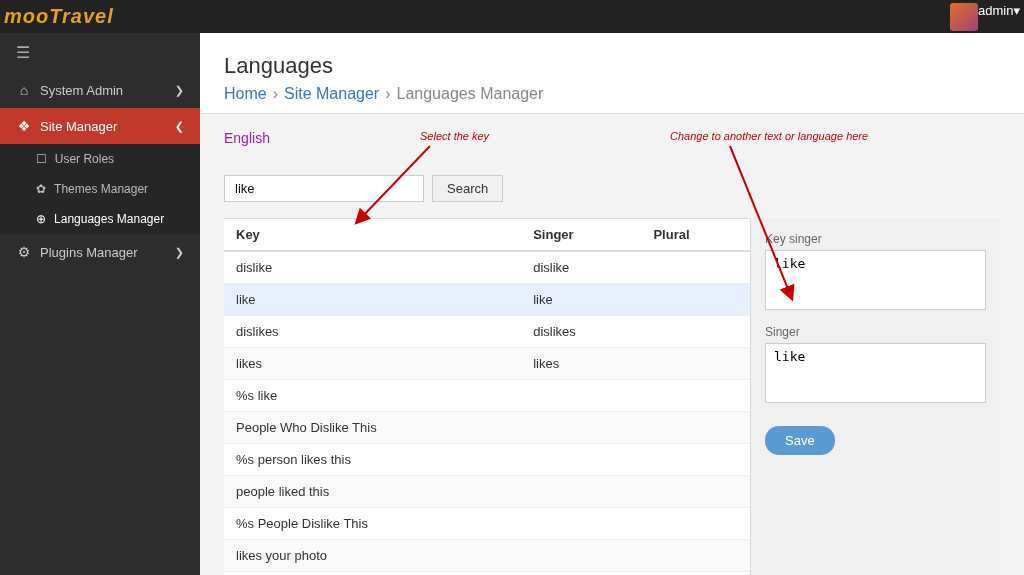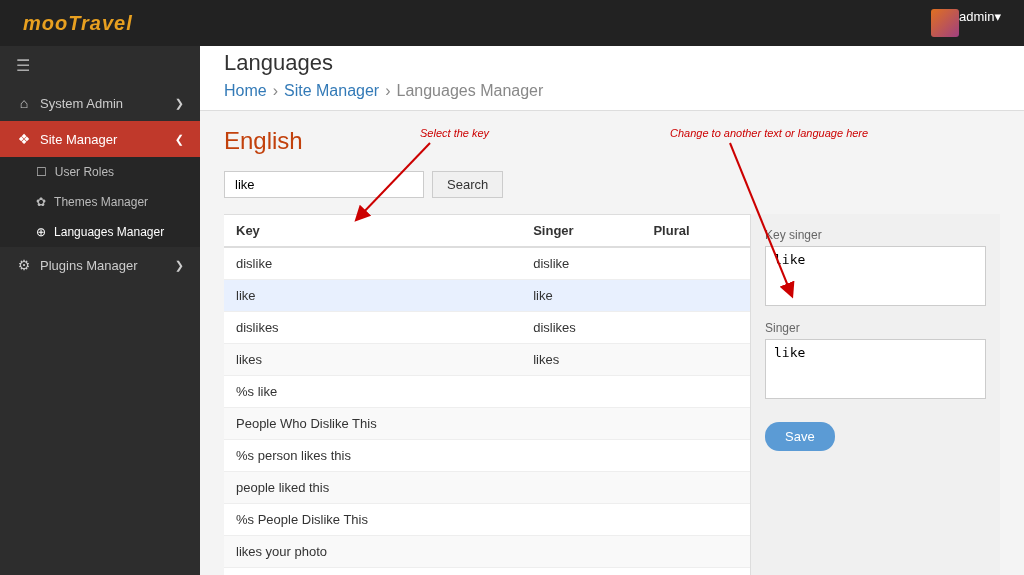--- a/index.html
+++ b/index.html
@@ -1,25 +1,25 @@
 <!DOCTYPE html>
 <html><head>
   <meta charset="utf-8">
   <style>
     * { box-sizing: border-box; margin: 0; padding: 0; }
     body { font-family: Arial, sans-serif; font-size: 13px; display: flex; flex-direction: column; height: 575px; overflow: hidden; background: #fff; }
 
     
     .navbar {
       background: #222;
-      height: 46px;
+      height: 33px;
       display: flex;
       align-items: center;
       justify-content: space-between;
-      padding: 0 23px;
+      padding: 0 4px;
       flex-shrink: 0;
     }
     .navbar-brand {
       color: #fff;
       font-size: 20px;
       font-style: italic;
       font-weight: bold;
       letter-spacing: 1px;
     }
     .navbar-brand span { color: #e8a020; }
@@ -91,21 +91,21 @@
     
     .content {
       flex: 1;
       background: #f4f4f4;
       overflow-y: auto;
       display: flex;
       flex-direction: column;
     }
     .content-header {
       background: #fff;
-      padding: 4px 24px 0;
+      padding: 20px 24px 0;
       border-bottom: 1px solid #ddd;
     }
     .page-title {
       font-size: 22px;
       font-weight: normal;
       color: #333;
       margin-bottom: 6px;
     }
     .breadcrumb {
       font-size: 16px;
@@ -118,23 +118,23 @@
     .breadcrumb a { color: #337ab7; text-decoration: none; }
 
     .content-body {
       padding: 16px 24px;
       flex: 1;
       position: relative;
     }
 
     
     .lang-section-title {
-      font-size: 24px;
-      color: #c2410c;
-      margin-bottom: 16px;
+      font-size: 14px;
+      color: #a21caf;
+      margin-bottom: 29px;
       font-weight: normal;
     }
     .search-row {
       display: flex;
       align-items: center;
       gap: 8px;
       margin-bottom: 16px;
     }
     .search-input {
       border: 1px solid #ccc;

